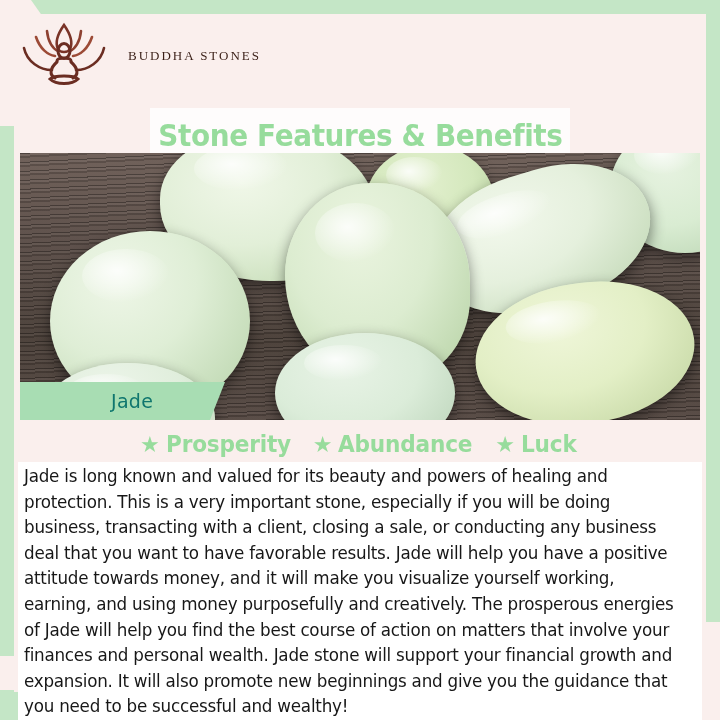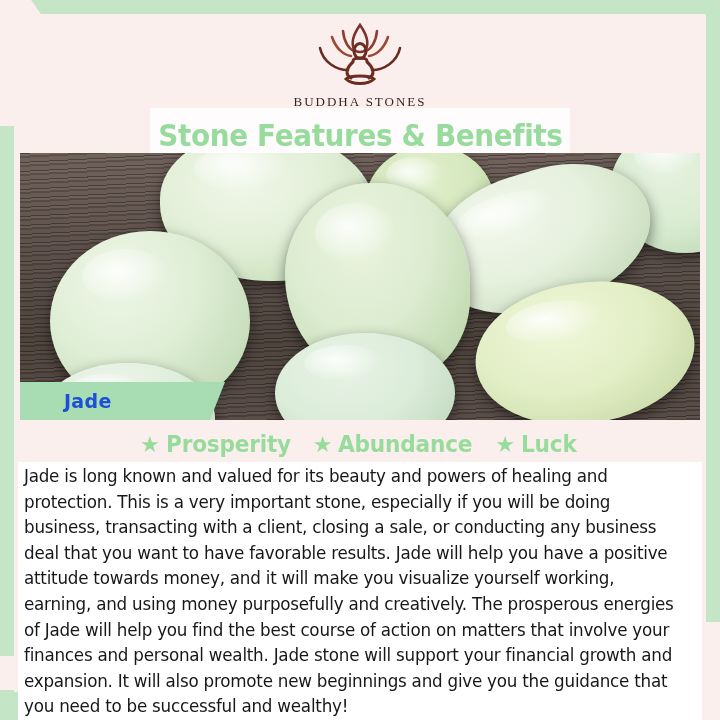--- a/index.html
+++ b/index.html
@@ -56,21 +56,21 @@
     left: 14px;  top: 14px;
     width: 692px; height: 678px;
     background: #faefed;
   }
 
   
   .brand {
     position: absolute;
     left: 0; right: 0; top: 18px;
     display: flex;
-    flex-direction: column;
+    flex-direction: row;
     align-items: center;
   }
   .brand svg { display: block; }
   .brand-word {
     margin-top: 4px;
     font-family: "Liberation Serif", serif;
     font-size: 13px;
     letter-spacing: 2.0px;
     color: #3a1f17;
     font-weight: 400;
@@ -150,24 +150,24 @@
   .name-band {
     position: absolute;
     left: 20px; top: 382px;
     width: 205px; height: 38px;
     background: #a8ddb3;
     clip-path: polygon(0 0, 205px 0, 190px 38px, 0 38px);
     display: flex;
     align-items: center;
   }
   .name-text {
-    margin-left: 44px;
-    color: #1d4ed8;
+    margin-left: 91px;
+    color: #0f766e;
     font-family: "DejaVu Sans", sans-serif;
-    font-weight: 700;
+    font-weight: 400;
     font-size: 19px;
     letter-spacing: 0.3px;
   }
 
   
   .benefits {
     position: absolute;
     left: 0; right: 0; top: 431px;
     display: flex;
     align-items: center;

